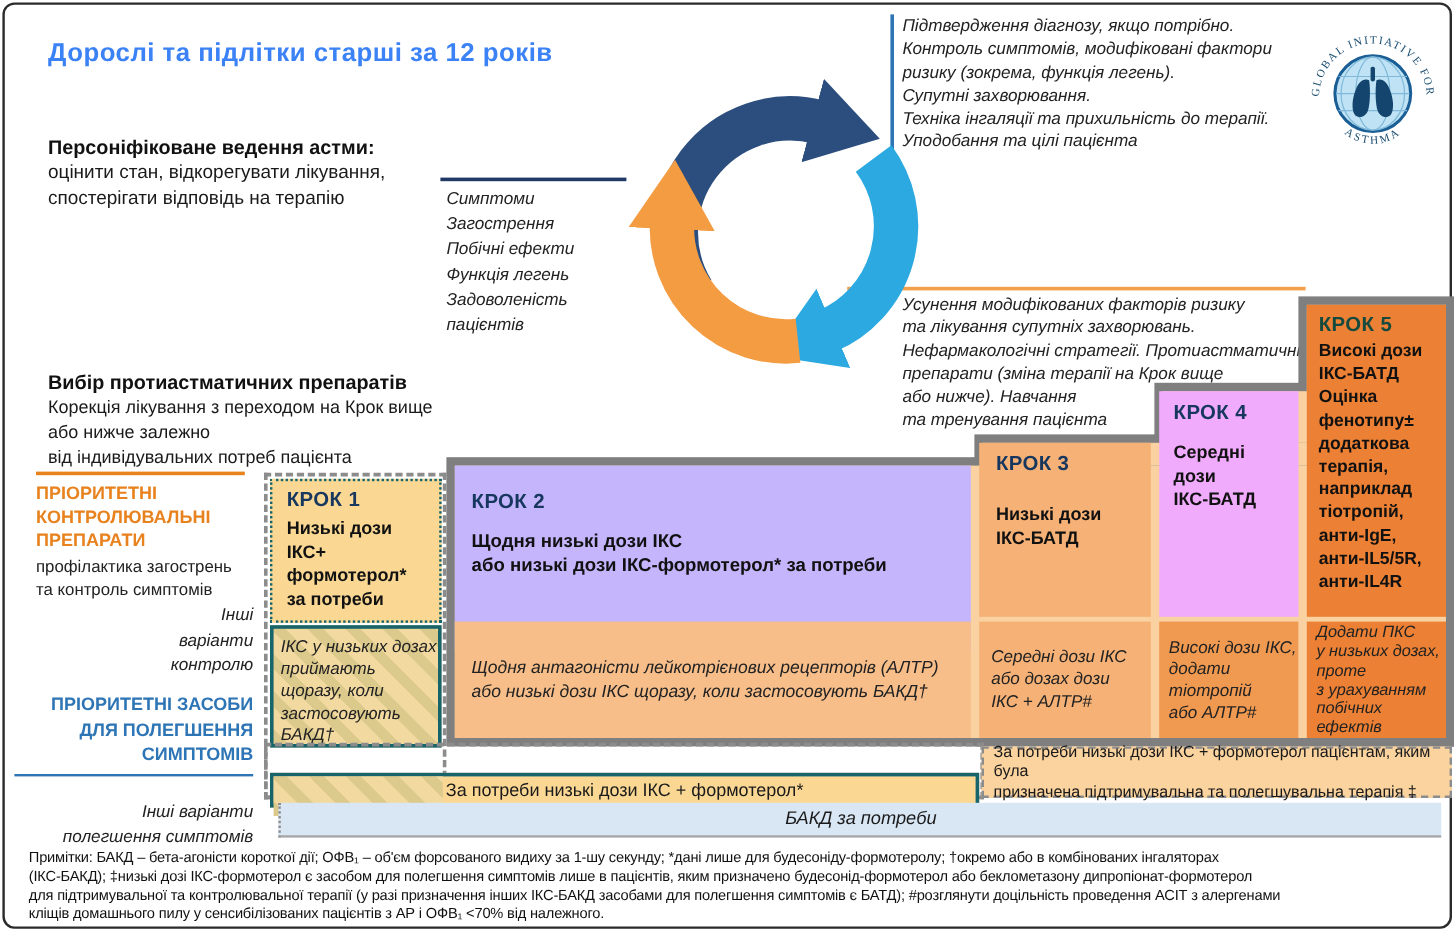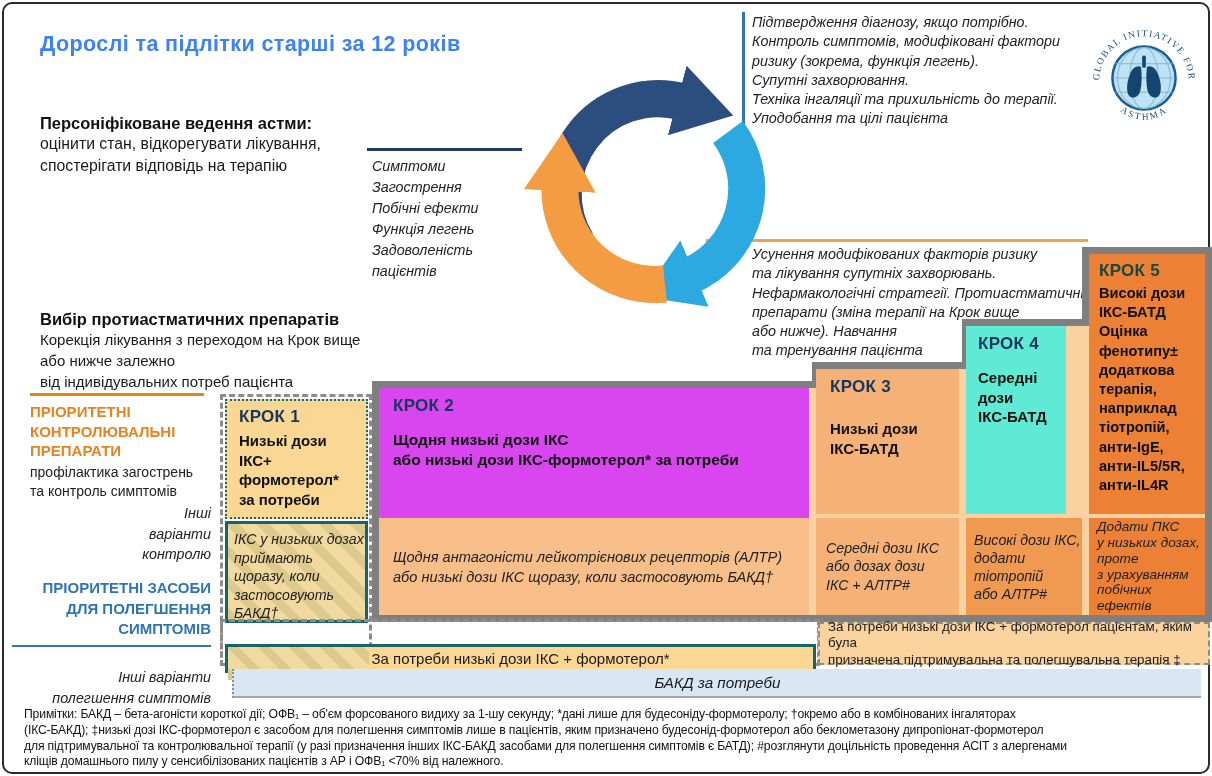--- a/index.html
+++ b/index.html
@@ -154,42 +154,42 @@
 за потреби</div>
   </div>
   <div class="abs tealbox hatch" style="left:221px;top:517px;width:143px;height:102px;background-color:#F2D9A0;padding:6px 0 0 6px;">
     <div class="cell-it pre">ІКС у низьких дозах
 приймають
 щоразу, коли
 застосовують
 БАКД†</div>
   </div>
 
-  <div class="abs" style="left:375px;top:384px;width:430px;height:154px;background:#d946ef;padding:8px 0 0 14px;box-sizing:border-box;">
+  <div class="abs" style="left:375px;top:384px;width:430px;height:154px;background:#c4b5fd;padding:20px 0 0 14px;box-sizing:border-box;">
     <div class="krok">КРОК 2</div>
     <div class="cell-b pre" style="margin-top:14px;font-size:15.5px;">Щодня низькі дози ІКС
 або низькі дози ІКС-формотерол* за потреби</div>
   </div>
   <div class="abs vctr" style="left:375px;top:514px;width:430px;height:97px;background:#F7BE8A;padding-left:14px;box-sizing:border-box;">
     <div class="cell-it pre" style="font-size:14.6px;line-height:20px;">Щодня антагоністи лейкотрієнових рецепторів (АЛТР)
 або низькі дози ІКС щоразу, коли застосовують БАКД†</div>
   </div>
 
   <div class="abs" style="left:812px;top:365px;width:143px;height:145px;background:#F5B176;padding:8px 0 0 14px;box-sizing:border-box;">
     <div class="krok">КРОК 3</div>
     <div class="cell-b pre" style="margin-top:22px;">Низькі дози
 ІКС-БАТД</div>
   </div>
   <div class="abs vctr" style="left:812px;top:514px;width:143px;height:97px;background:#F5B176;padding-left:10px;box-sizing:border-box;">
     <div class="cell-it pre">Середні дози ІКС
 або дозах дози
 ІКС + АЛТР#</div>
   </div>
 
-  <div class="abs" style="left:962px;top:322px;width:100px;height:188px;background:#5eead4;padding:8px 0 0 12px;box-sizing:border-box;">
+  <div class="abs" style="left:962px;top:322px;width:116px;height:188px;background:#f0abfc;padding:8px 0 0 12px;box-sizing:border-box;">
     <div class="krok">КРОК 4</div>
     <div class="cell-b pre" style="margin-top:14px;">Середні
 дози
 ІКС-БАТД</div>
   </div>
   <div class="abs vctr" style="left:962px;top:514px;width:116px;height:97px;background:#F09950;padding-left:8px;box-sizing:border-box;">
     <div class="cell-it pre" style="line-height:18px;">Високі дози ІКС,
 додати
 тіотропій
 або АЛТР#</div>

